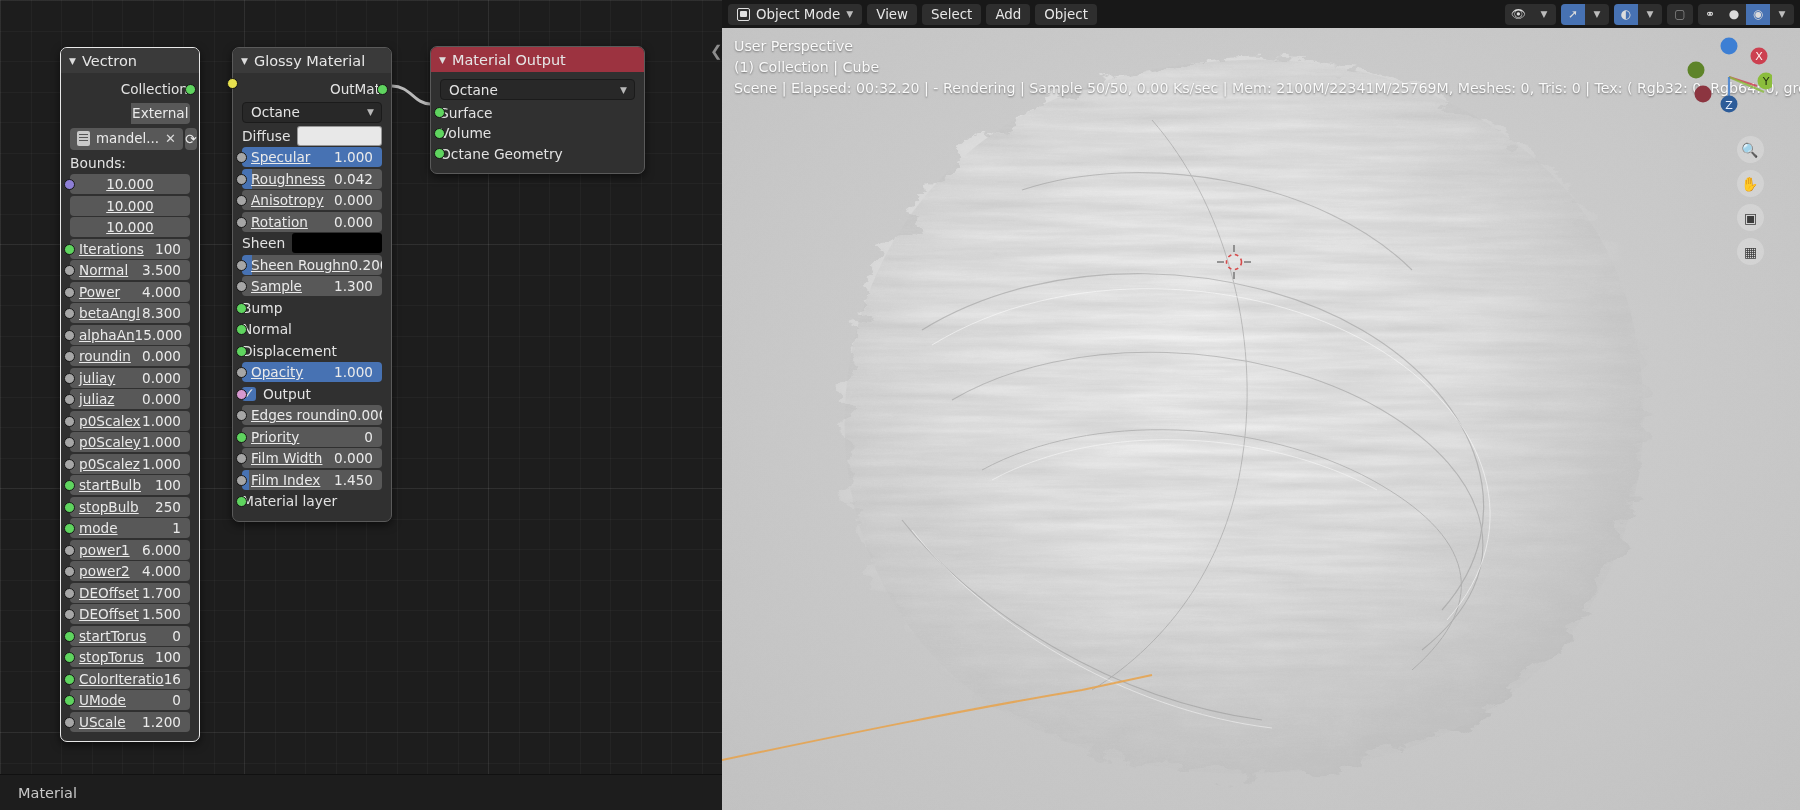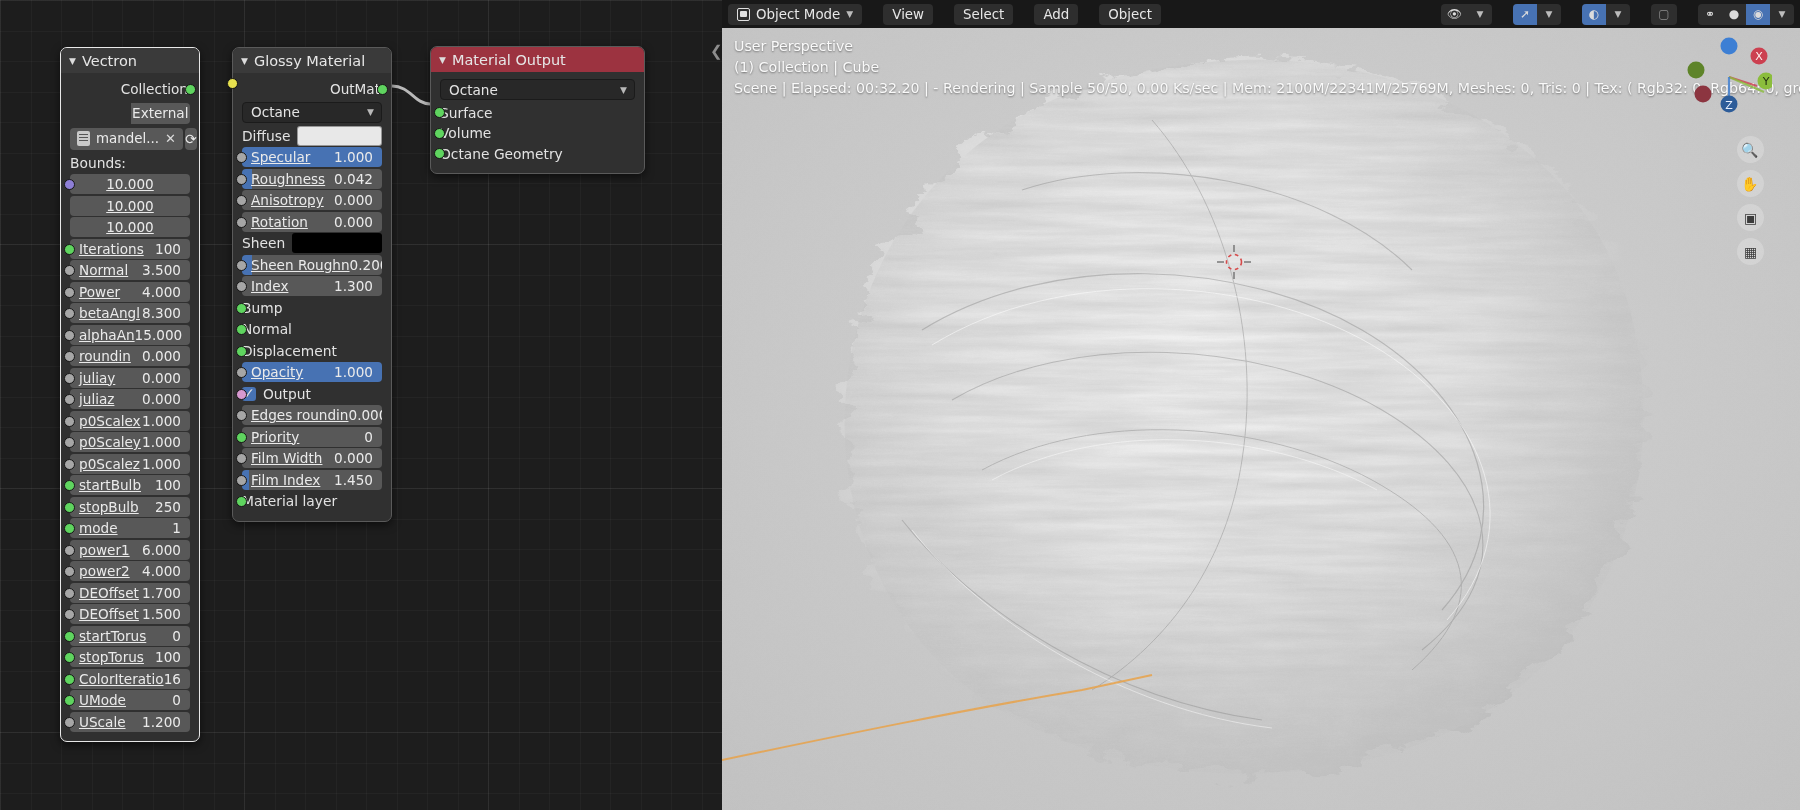--- a/index.html
+++ b/index.html
@@ -155,21 +155,21 @@
   #viewport {
     position: absolute; left: 722px; top: 0;
     width: 1078px; height: 810px; overflow: hidden;
     background: #c9c9c9;
   }
   #render-surface { position: absolute; inset: 0; }
 
   #vp-header {
     position: absolute; left: 0; top: 0; width: 1078px; height: 28px;
     background: #181818; display: flex; align-items: center;
-    padding: 0 6px; gap: 21px; z-index: 8;
+    padding: 0 6px; gap: 5px; z-index: 8;
   }
   .hdr-btn {
     height: 21px; border-radius: 4px; background: #2e2e2e;
     display: flex; align-items: center; gap: 6px;
     padding: 0 9px; font-size: 13.4px; color: #e7e7e7;
   }
   .hdr-btn .chev { font-size: 9px; color: #bcbcbc; }
   .mode-icon {
     width: 13px; height: 13px; border: 1.6px solid #e0e0e0; border-radius: 2px;
     position: relative; flex: none;
@@ -496,21 +496,21 @@
             <div class="row">
               <span class="socket sock-grey" style="top:5px;"></span>
               <div class="field slider" style="--fill:7%">
                 <span class="lbl">Sheen Roughn</span>
                 <span class="val">0.200</span>
               </div>
             </div>
             <div class="row">
               <span class="socket sock-grey" style="top:5px;"></span>
               <div class="field slider" style="--fill:0%">
-                <span class="lbl">Index</span>
+                <span class="lbl">Sample</span>
                 <span class="val">1.300</span>
               </div>
             </div>
             <div class="rowlabel">
               <span class="socket sock-green" style="top:5px;"></span>
               <span>Bump</span>
             </div>
             <div class="rowlabel">
               <span class="socket sock-green" style="top:5px;"></span>
               <span>Normal</span>
@@ -589,20 +589,23 @@
             <div class="rowlabel" style="height: 19px;">
               <span class="socket sock-green" style="top:4px;"></span>
               <span>Octane Geometry</span>
             </div>
           </div>
       </div>
     </div>
 
     <div class="collapse-arrow">❮</div>
 
+    <div id="node-editor-footer">
+      <span>Material</span>
+    </div>
   </div>
 
   <div id="viewport">
 
     <svg id="render-surface" viewBox="0 0 1078 810" preserveAspectRatio="xMidYMid slice">
       <defs>
         <radialGradient id="bgg" cx="50%" cy="45%" r="75%">
           <stop offset="0%" stop-color="#d2d2d2"></stop>
           <stop offset="100%" stop-color="#c2c2c2"></stop>
         </radialGradient>

